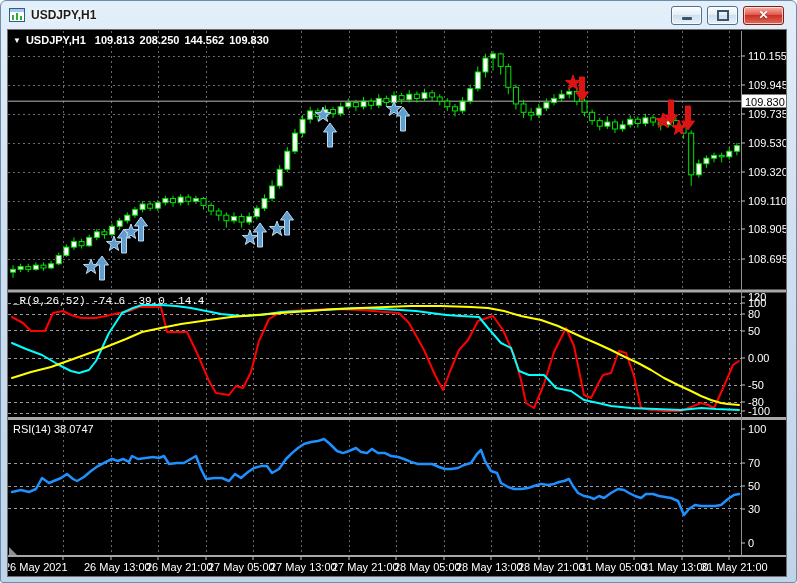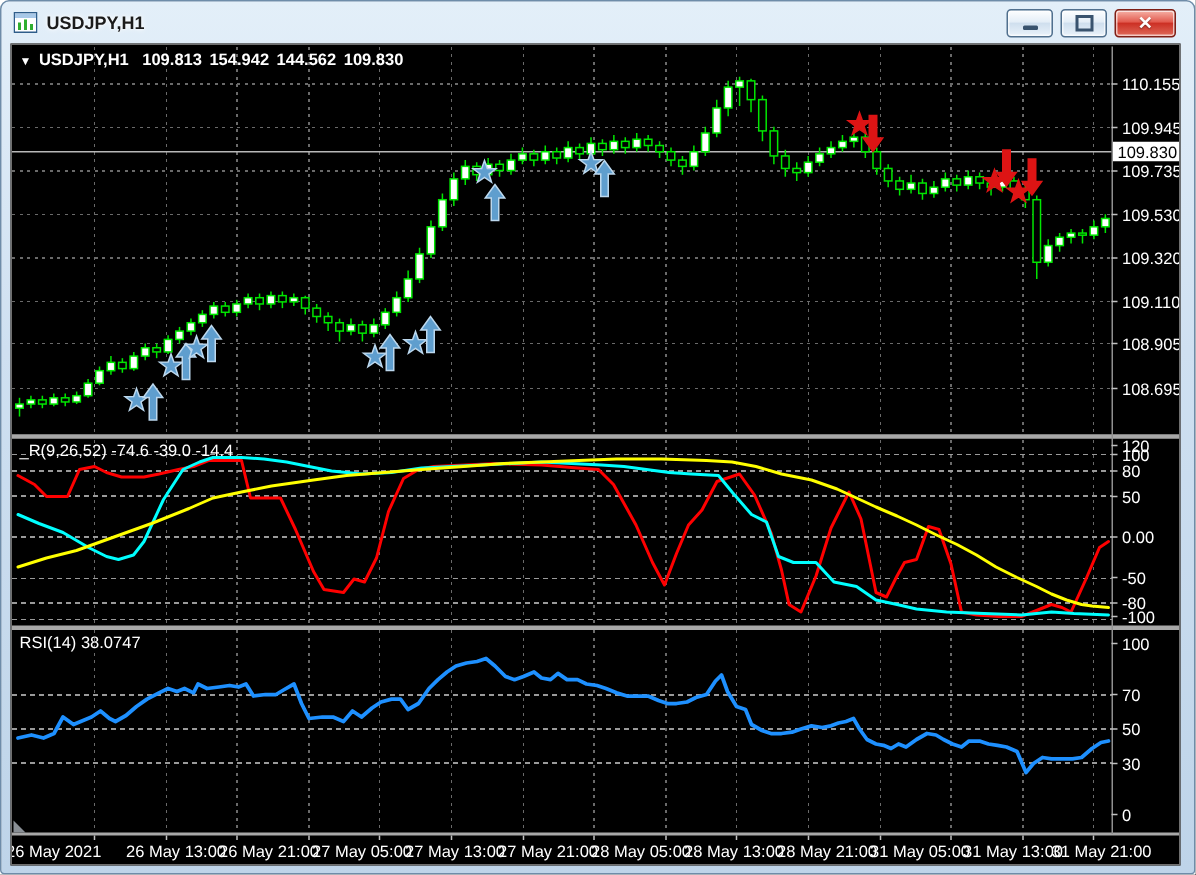--- a/index.html
+++ b/index.html
@@ -22,21 +22,21 @@
   .grestore{width:8px;height:7px;border:2px solid #39536e;background:transparent;}
   .gclose{color:#fff;font-size:12px;font-weight:bold;line-height:1;text-shadow:0 1px 1px rgba(0,0,0,.45);}
   .client{position:absolute;left:6px;top:28px;width:778px;height:546px;background:#000;border:1px solid #6f6f6f;}
   #chart-svg{position:absolute;left:0;top:0;}
   .hdr{position:absolute;left:5px;top:4px;display:flex;align-items:center;color:#fff;
     font-size:11px;font-weight:600;white-space:nowrap;}
   .hdr .mark{font-size:8px;margin-right:5px;}
   .hdr .sym{margin-right:9px;}
   .hdr .num{margin-right:5px;}
   .ind-label{position:absolute;left:5px;color:#fff;font-size:11px;font-weight:400;white-space:nowrap;}
-  .wpr-label{top:265px;}
+  .wpr-label{top:265px;font-family:Liberation Mono, monospace;}
   .rsi-label{top:393px;}
 </style>
 </head>
 <body>
 
 <div class="window">
 
   <div class="titlebar">
     <span class="app-icon">
       <svg width="16" height="14" viewBox="0 0 16 14">
@@ -438,21 +438,21 @@
         <g>
           <rect x="741" y="93.5" width="44" height="13" fill="#ffffff"></rect>
         </g>
         <text x="744" y="104.5" fill="#000000" font-size="11" font-family="&quot;Liberation Sans&quot;, sans-serif" font-weight="400">109.830</text>
       </svg>
 
     <div class="hdr">
       <span class="mark">▼</span>
       <span class="sym">USDJPY,H1</span>
       <span class="num">109.813</span>
-      <span class="num">154.942</span>
+      <span class="num">208.250</span>
       <span class="num">144.562</span>
       <span class="num">109.830</span>
     </div>
 
     <div class="ind-label wpr-label">_R(9,26,52) -74.6 -39.0 -14.4</div>
     <div class="ind-label rsi-label">RSI(14) 38.0747</div>
   </div>
 </div>
 
 </body></html>

